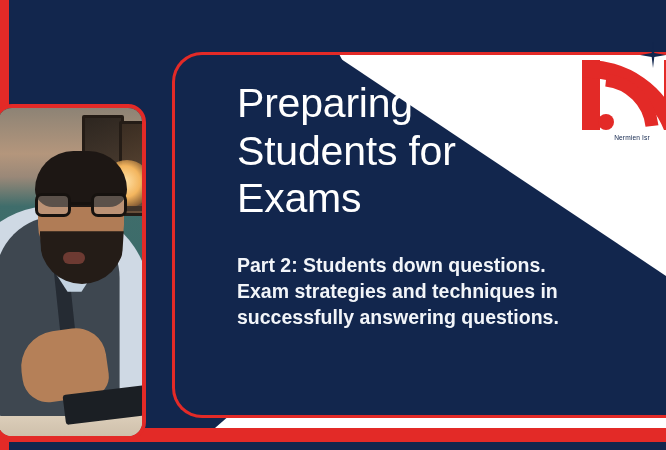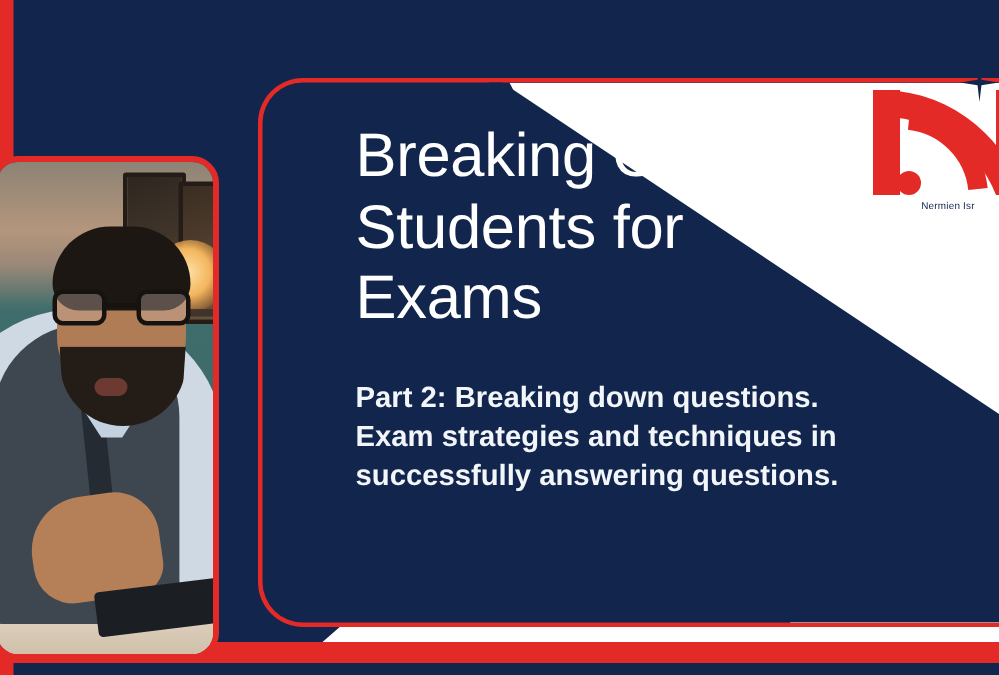--- a/index.html
+++ b/index.html
@@ -437,23 +437,23 @@
       <div class="person-hands"></div>
       <div class="laptop-edge"></div>
     </div>
   </div>
 
   <div class="content-card">
     <div class="card-inner">
       <div class="white-wedge"></div>
       <div class="navy-wedge"></div>
 
-      <div class="title-text">Breaking Our Students for Exams</div>
-
-      <div class="subtitle-text">Part 2: Breaking down questions. Exam strategies and techniques in successfully answering questions.</div>
+      <div class="title-text">Preparing Our Students for Exams</div>
+
+      <div class="subtitle-text">Part 2: Students down questions. Exam strategies and techniques in successfully answering questions.</div>
     </div>
   </div>
 
   <div class="logo-block">
     <div class="logo-mark">
       <span class="logo-star">
         <svg width="26" height="26" viewBox="0 0 26 26" aria-hidden="true">
           <path d="M13 0 L14.3 11.1 L26 13 L14.3 14.9 L13 26 L11.7 14.9 L0 13 L11.7 11.1 Z" fill="#12264d"></path>
         </svg>
       </span>

